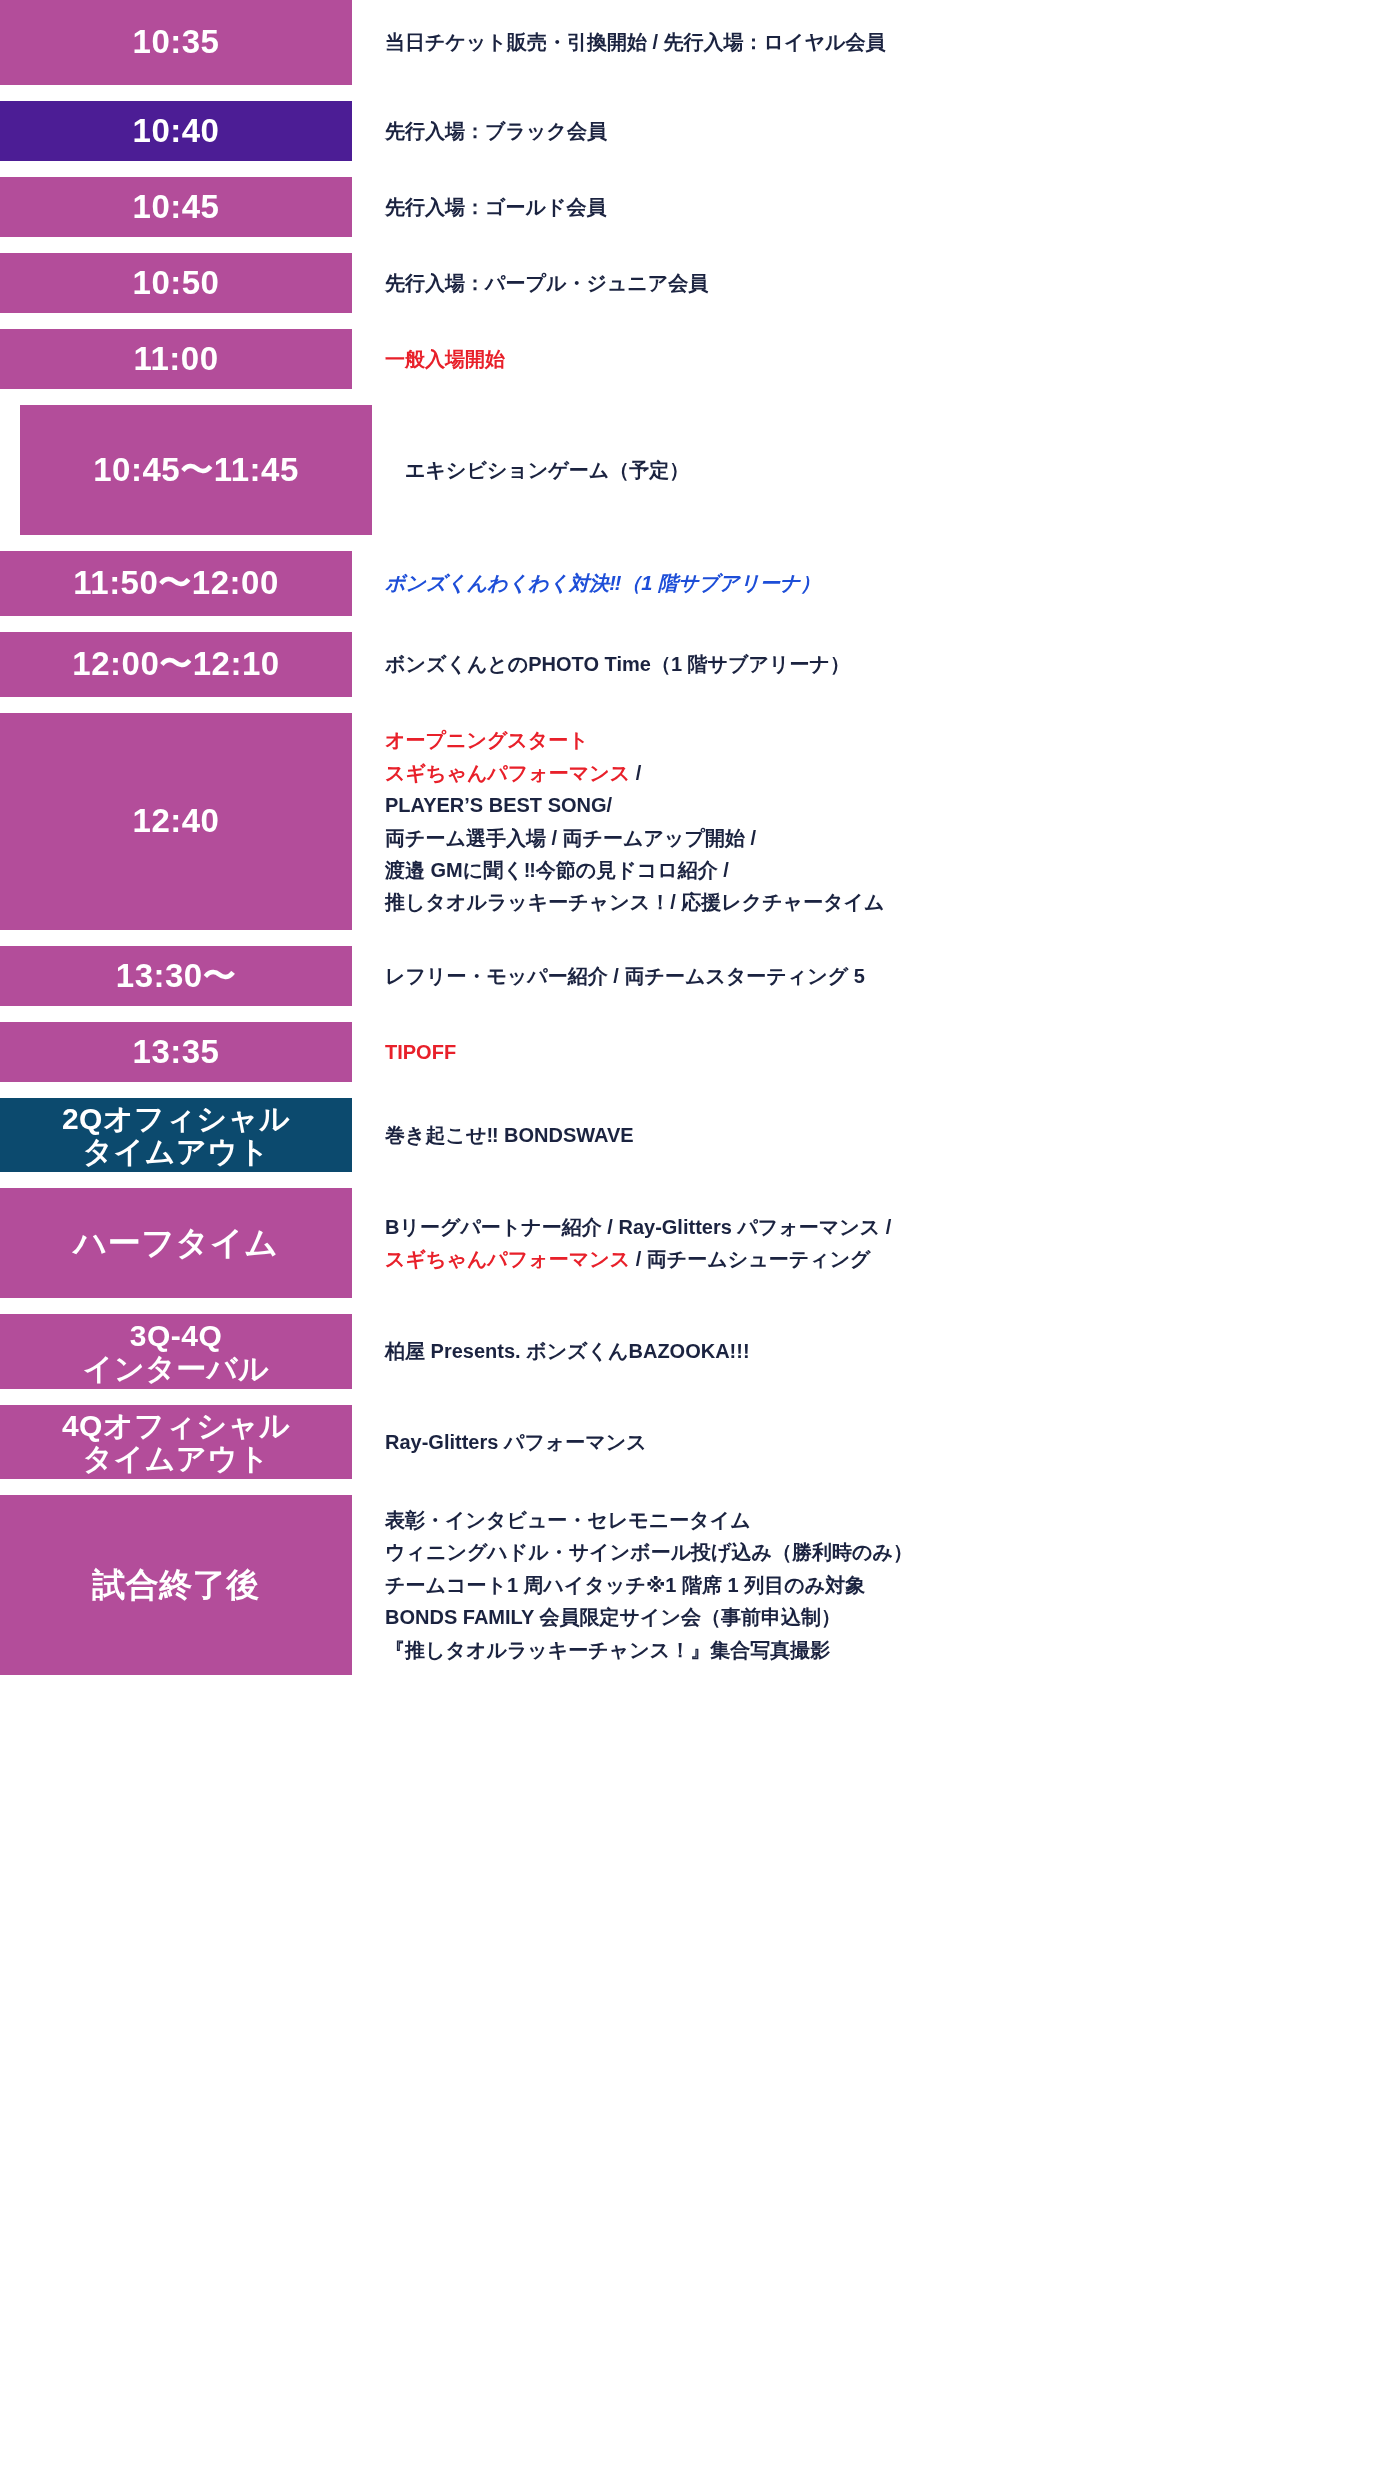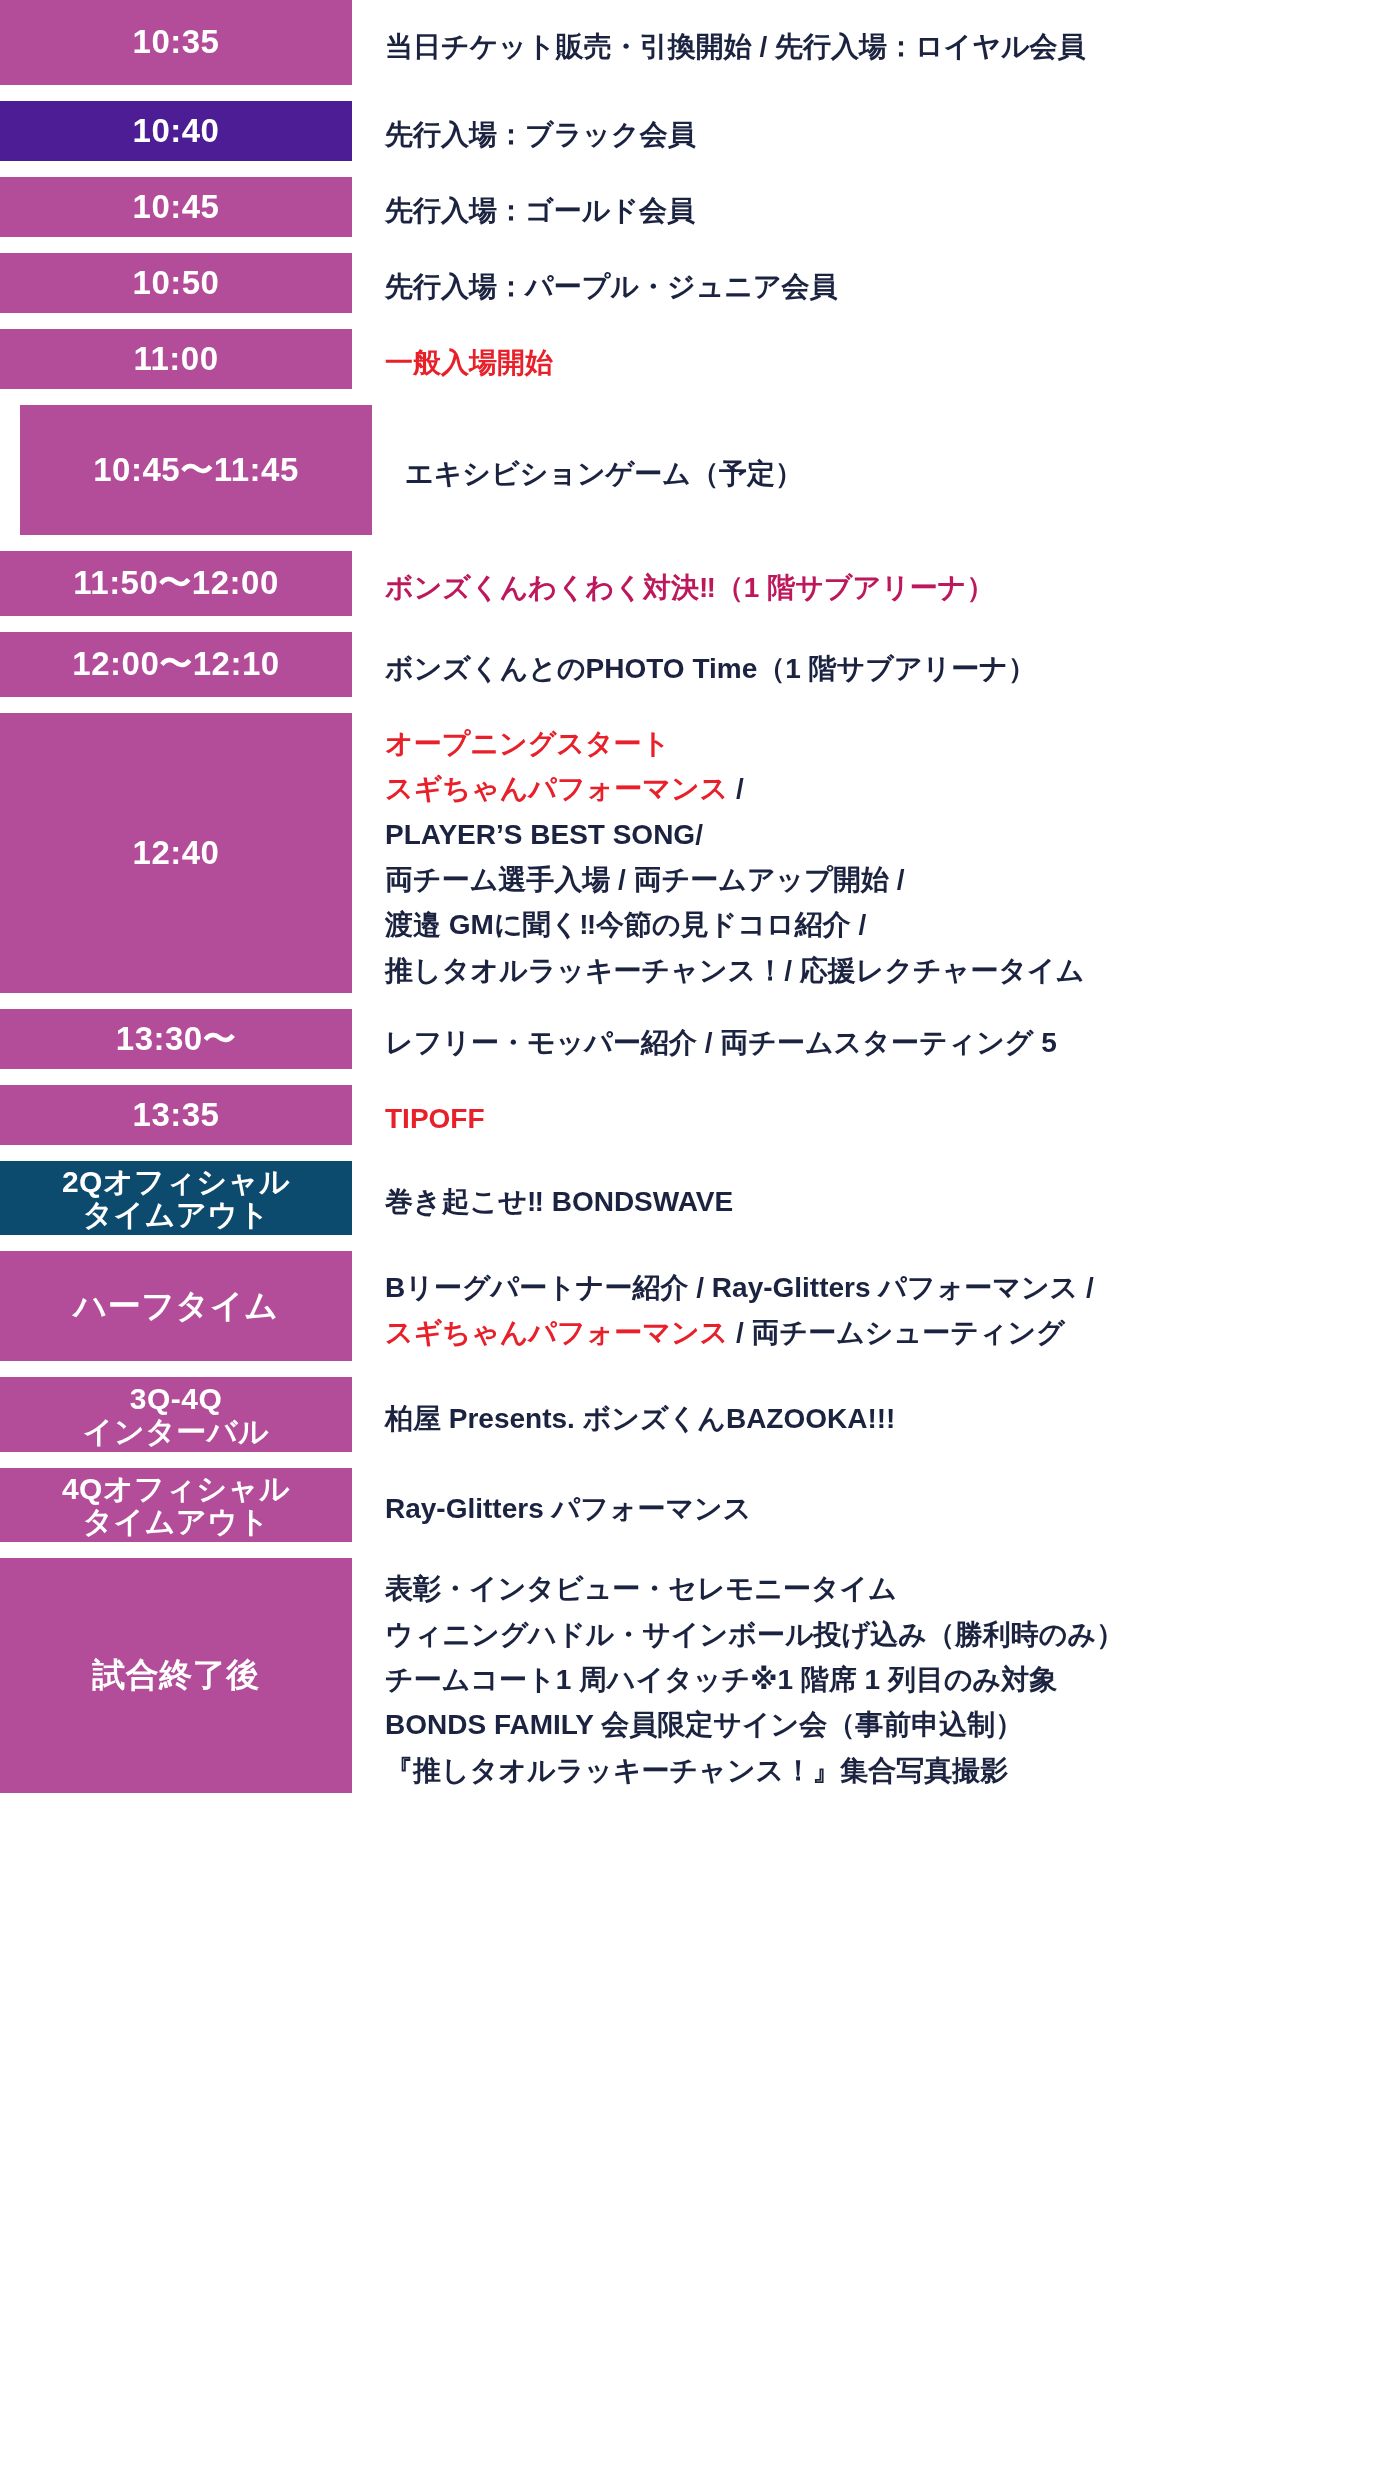--- a/index.html
+++ b/index.html
@@ -51,24 +51,23 @@
   }
 
   .desc-cell {
     flex: 1 1 auto;
     display: flex;
     flex-direction: column;
     justify-content: center;
     padding-left: 33px;
     box-sizing: border-box;
     color: #1b2340;
-    font-size: 28px;
+    font-size: 20px;
     font-weight: 700;
     line-height: 1.62;
-    margin-top: 8px;
   }
 
   .desc-line {
     white-space: nowrap;
   }
 
   .time-nowrap { white-space: pre-line; }
 </style>
 </head>
 <body>
@@ -120,21 +119,21 @@
       </div>
       <div class="desc-cell" style="color: rgb(27, 35, 64);">
         <div class="desc-line"><span style="color: rgb(27, 35, 64);">エキシビションゲーム（予定）</span></div>
       </div>
     </div>
     <div class="row" style="min-height: 65px;">
       <div class="time-cell" style="background: rgb(179, 77, 154); color: rgb(255, 255, 255); min-height: 65px;">
         <span class="time-nowrap">11:50〜12:00</span>
       </div>
       <div class="desc-cell" style="color: rgb(27, 35, 64);">
-        <div class="desc-line"><span style="color: #be185d;">ボンズくんわくわく対決‼（1 階サブアリーナ）</span></div>
+        <div class="desc-line"><span style="color: #1d4ed8; font-style: italic;">ボンズくんわくわく対決‼（1 階サブアリーナ）</span></div>
       </div>
     </div>
     <div class="row" style="min-height: 65px;">
       <div class="time-cell" style="background: rgb(179, 77, 154); color: rgb(255, 255, 255); min-height: 65px;">
         <span class="time-nowrap">12:00〜12:10</span>
       </div>
       <div class="desc-cell" style="color: rgb(27, 35, 64);">
         <div class="desc-line"><span style="color: rgb(27, 35, 64);">ボンズくんとのPHOTO Time（1 階サブアリーナ）</span></div>
       </div>
     </div>

